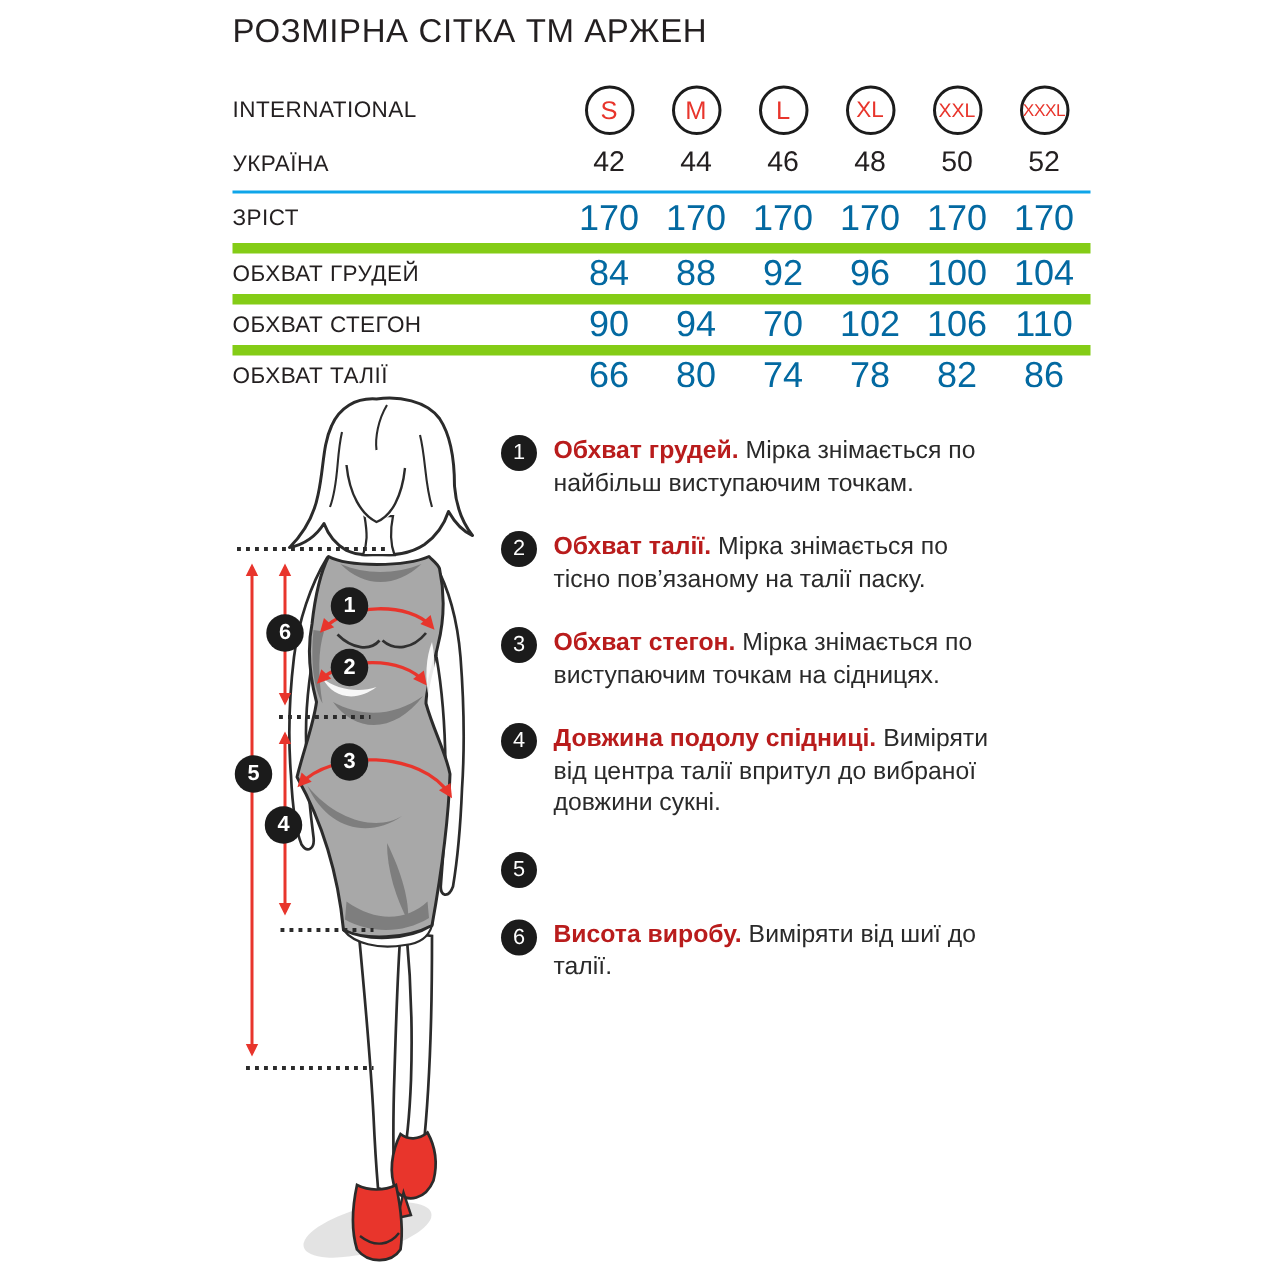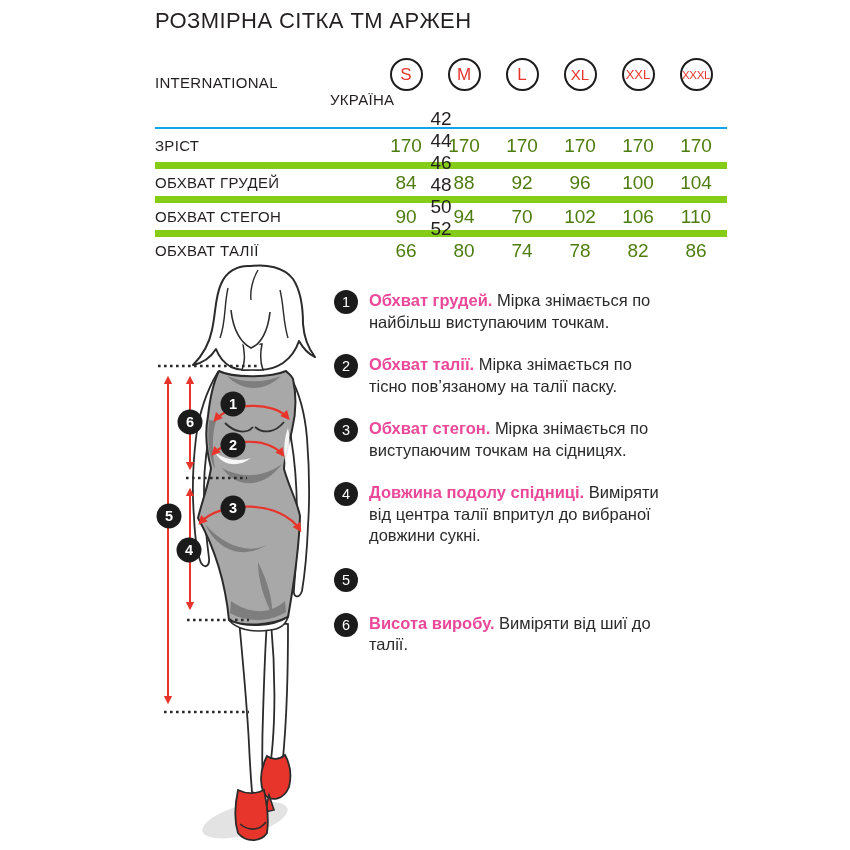--- a/index.html
+++ b/index.html
@@ -14,44 +14,44 @@
   .title{
     position:absolute;left:155px;top:8px;margin:0;
     font-size:22px;font-weight:400;letter-spacing:.4px;color:#231f20;
   }
 
   
   .size-table{position:absolute;left:155px;top:56px;width:572px;}
   .t-row{display:flex;align-items:center;box-sizing:border-box;}
   .t-label{width:222px;font-size:15px;letter-spacing:.3px;color:#231f20;}
   .t-cell{width:58px;display:flex;justify-content:center;align-items:center;}
-  .row-intl{height:35px;align-items:flex-end;}
-  .row-ukr{height:36px;flex-direction:column;}
+  .row-intl{height:35px;}
+  .row-ukr{height:36px;}
   .ukr-val{color:#231f20;font-size:19px;}
   .row-data{height:34px;border-top:7px solid #84cc16;}
   .row-data.first{border-top:2px solid #0ea5e9;height:35px;}
-  .val{color:#4d7c0f;font-size:19px;}
+  .val{color:#0369a1;font-size:24px;}
   .size-badge{
     width:33px;height:33px;box-sizing:border-box;border:2px solid #1c1c1c;border-radius:50%;
     display:flex;align-items:center;justify-content:center;
     color:#e8352c;font-size:17px;white-space:nowrap;overflow:visible;
   }
   .t-cell:nth-child(5) .size-badge{font-size:15px;}
   .t-cell:nth-child(6) .size-badge{font-size:13px;}
   .t-cell:nth-child(7) .size-badge{font-size:11.5px;letter-spacing:-.3px;}
 
   
   .instructions{position:absolute;left:334px;top:290px;width:402px;}
   .instr{display:flex;align-items:flex-start;margin:0 0 21px 0;}
   .instr-num{
     flex:0 0 24px;width:24px;height:24px;border-radius:50%;background:#1b1b1b;color:#fff;
     font-size:14.5px;display:flex;align-items:center;justify-content:center;margin-right:11px;
   }
   .instr-text{margin:0;font-size:16.5px;line-height:21.5px;color:#2a2a2a;white-space:pre-line;}
-  .instr-text b{font-weight:700;color:#ec4899;}
+  .instr-text b{font-weight:700;color:#b91c1c;}
 
   
   .figure-svg{position:absolute;left:140px;top:258px;width:215px;height:592px;}
   .figure-svg text{font-family:"Liberation Sans","DejaVu Sans",sans-serif;}
 </style>
 </head>
 <body>
 
 <div class="page">
 

